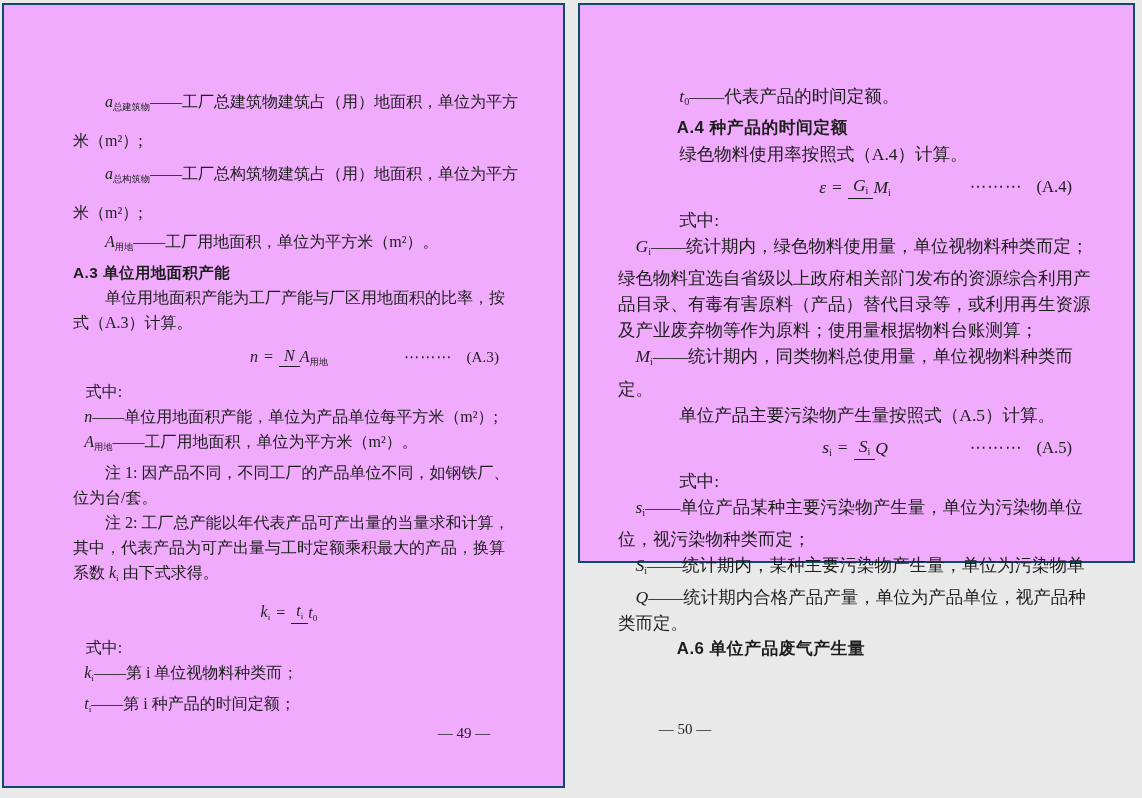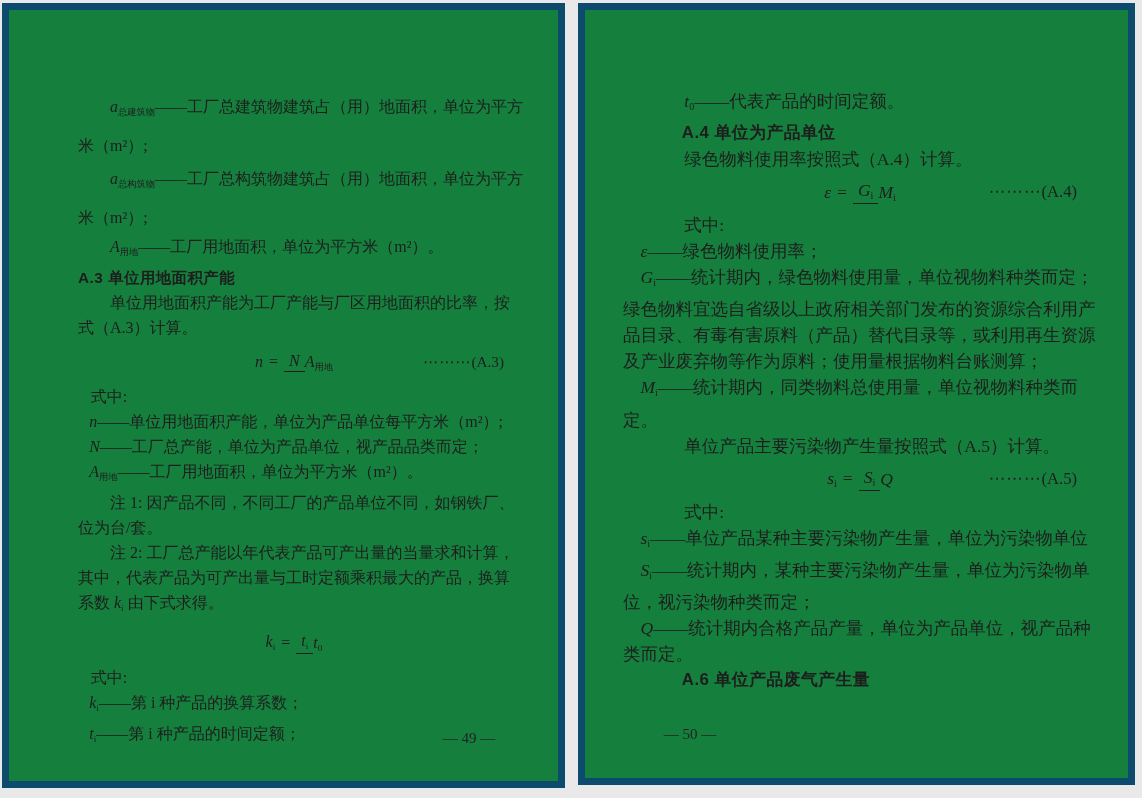--- a/index.html
+++ b/index.html
@@ -3,26 +3,26 @@
 <meta charset="utf-8">
 <style>
   html,body{margin:0;padding:0;}
   body{
     width:1142px;height:798px;overflow:hidden;
     background:#e9e9e9;
     font-family:"Liberation Serif","DejaVu Serif",serif;
   }
   .canvas{position:relative;width:1142px;height:798px;}
   .page{
-    position:absolute;top:3px;background:#15803d;
-    border:7px solid #0c4a6e;box-sizing:border-box;
+    position:absolute;top:3px;background:#f0abfc;
+    border:2px solid #0c4a6e;box-sizing:border-box;
     color:#1d1d1d;
   }
   .page-left{left:2px;width:563px;height:785px;}
-  .page-right{left:578px;width:557px;height:782px;}
+  .page-right{left:578px;width:557px;height:560px;}
 
   .pcontent{position:relative;}
   .page-left  .pcontent{padding:80px 0 0 69px;font-size:16px;}
   .page-right .pcontent{padding:78px 0 0 38px;font-size:17.5px;}
 
   .line{white-space:nowrap;}
   .page-left  .line{line-height:25px;}
   .page-left  .line.tall{line-height:33px;}
   .page-right .line{line-height:26px;}
 
@@ -39,21 +39,21 @@
   .page-right .formula{height:40px;width:474px;}
   .eq{display:inline-flex;align-items:center;}
   .eqsign{padding:0 6px;}
   .frac{display:inline-flex;flex-direction:row;align-items:center;line-height:1.15;}
   .num{border-bottom:1px solid #1d1d1d;padding:0 5px 1px;}
   .den{padding-top:1px;}
   .dots-group{position:absolute;top:50%;transform:translateY(-50%);display:flex;align-items:center;font-size:.95em;}
   .page-left  .dots-group{right:6px;}
   .page-right .dots-group{right:20px;}
   .dots{letter-spacing:1px;}
-  .flabel{}
+  .flabel{margin-left:14px;}
 
   .pagenum{position:absolute;font-size:15px;line-height:16px;color:#222;}
   .page-left  .pagenum{left:395px;top:720px;width:130px;text-align:center;}
   .page-right .pagenum{left:40px;top:716px;width:130px;text-align:center;}
 </style>
 </head>
 <body>
 
 <div class="canvas">
   <div class="page page-left">
@@ -75,64 +75,62 @@
               <span class="den"><span class="v">A</span><span class="s">用地</span></span>
             </span>
           </span>
           <span class="dots-group">
             <span class="dots">⋯⋯⋯</span>
             <span class="flabel">(A.3)</span>
           </span>
         </div>
         <div class="line" style="text-indent: 0.8em;"><span>式中:</span></div>
         <div class="line" style="text-indent: 0.7em;"><span class="v">n</span><span>——单位用地面积产能，单位为产品单位每平方米（m²）;</span></div>
-        <div class="line" style="text-indent: 0.7em;"><span class="v">N</span><span>——工厂总产能，单位为产品单位，视产品品类而定；</span></div>
         <div class="line" style="text-indent: 0.7em;"><span class="v">A</span><span class="s">用地</span><span>——工厂用地面积，单位为平方米（m²）。</span></div>
         <div class="line" style="text-indent: 2em;"><span>注 1: 因产品不同，不同工厂的产品单位不同，如钢铁厂、</span></div>
         <div class="line" style="text-indent: 0em;"><span>位为台/套。</span></div>
         <div class="line" style="text-indent: 2em;"><span>注 2: 工厂总产能以年代表产品可产出量的当量求和计算，</span></div>
         <div class="line" style="text-indent: 0em;"><span>其中，代表产品为可产出量与工时定额乘积最大的产品，换算</span></div>
         <div class="line" style="text-indent: 0em;"><span>系数 </span><span class="v">k</span><span class="s">i</span><span> 由下式求得。</span></div>
         <div class="formula">
           <span class="eq">
             <span class="lhs"><span class="v">k</span><span class="s">i</span></span>
             <span class="eqsign">=</span>
             <span class="frac">
               <span class="num"><span class="v">t</span><span class="s">i</span></span>
               <span class="den"><span class="v">t</span><span class="s">0</span></span>
             </span>
           </span>
         </div>
         <div class="line" style="text-indent: 0.8em;"><span>式中:</span></div>
-        <div class="line" style="text-indent: 0.7em;"><span class="v">k</span><span class="s">i</span><span>——第 i 种产品的换算系数；</span></div>
+        <div class="line" style="text-indent: 0.7em;"><span class="v">k</span><span class="s">i</span><span>——第 i 单位视物料种类而；</span></div>
         <div class="line" style="text-indent: 0.7em;"><span class="v">t</span><span class="s">i</span><span>——第 i 种产品的时间定额；</span></div>
       </div>
     <div class="pagenum">— 49 —</div>
   </div>
   <div class="page page-right">
     <div class="pcontent">
         <div class="line" style="text-indent: 3.5em;"><span class="v">t</span><span class="s">0</span><span>——代表产品的时间定额。</span></div>
-        <div class="line head" style="text-indent: 3.5em;"><span>A.4 单位为产品单位</span></div>
+        <div class="line head" style="text-indent: 3.5em;"><span>A.4 种产品的时间定额</span></div>
         <div class="line" style="text-indent: 3.5em;"><span>绿色物料使用率按照式（A.4）计算。</span></div>
         <div class="formula">
           <span class="eq">
             <span class="lhs"><span class="v">ε</span></span>
             <span class="eqsign">=</span>
             <span class="frac">
               <span class="num"><span class="v">G</span><span class="s">i</span></span>
               <span class="den"><span class="v">M</span><span class="s">i</span></span>
             </span>
           </span>
           <span class="dots-group">
             <span class="dots">⋯⋯⋯</span>
             <span class="flabel">(A.4)</span>
           </span>
         </div>
         <div class="line" style="text-indent: 3.5em;"><span>式中:</span></div>
-        <div class="line" style="text-indent: 1em;"><span class="v">ε</span><span>——绿色物料使用率；</span></div>
         <div class="line" style="text-indent: 1em;"><span class="v">G</span><span class="s">i</span><span>——统计期内，绿色物料使用量，单位视物料种类而定；</span></div>
         <div class="line" style="text-indent: 0em;"><span>绿色物料宜选自省级以上政府相关部门发布的资源综合利用产</span></div>
         <div class="line" style="text-indent: 0em;"><span>品目录、有毒有害原料（产品）替代目录等，或利用再生资源</span></div>
         <div class="line" style="text-indent: 0em;"><span>及产业废弃物等作为原料；使用量根据物料台账测算；</span></div>
         <div class="line" style="text-indent: 1em;"><span class="v">M</span><span class="s">i</span><span>——统计期内，同类物料总使用量，单位视物料种类而</span></div>
         <div class="line" style="text-indent: 0em;"><span>定。</span></div>
         <div class="line" style="text-indent: 3.5em;"><span>单位产品主要污染物产生量按照式（A.5）计算。</span></div>
         <div class="formula">
           <span class="eq">
             <span class="lhs"><span class="v">s</span><span class="s">i</span></span>
@@ -142,21 +140,21 @@
               <span class="den"><span class="v">Q</span></span>
             </span>
           </span>
           <span class="dots-group">
             <span class="dots">⋯⋯⋯</span>
             <span class="flabel">(A.5)</span>
           </span>
         </div>
         <div class="line" style="text-indent: 3.5em;"><span>式中:</span></div>
         <div class="line" style="text-indent: 1em;"><span class="v">s</span><span class="s">i</span><span>——单位产品某种主要污染物产生量，单位为污染物单位</span></div>
+        <div class="line" style="text-indent: 0em;"><span>位，视污染物种类而定；</span></div>
         <div class="line" style="text-indent: 1em;"><span class="v">S</span><span class="s">i</span><span>——统计期内，某种主要污染物产生量，单位为污染物单</span></div>
-        <div class="line" style="text-indent: 0em;"><span>位，视污染物种类而定；</span></div>
         <div class="line" style="text-indent: 1em;"><span class="v">Q</span><span>——统计期内合格产品产量，单位为产品单位，视产品种</span></div>
         <div class="line" style="text-indent: 0em;"><span>类而定。</span></div>
         <div class="line head" style="text-indent: 3.5em;"><span>A.6 单位产品废气产生量</span></div>
       </div>
     <div class="pagenum">— 50 —</div>
   </div>
 </div>
 
 </body></html>

